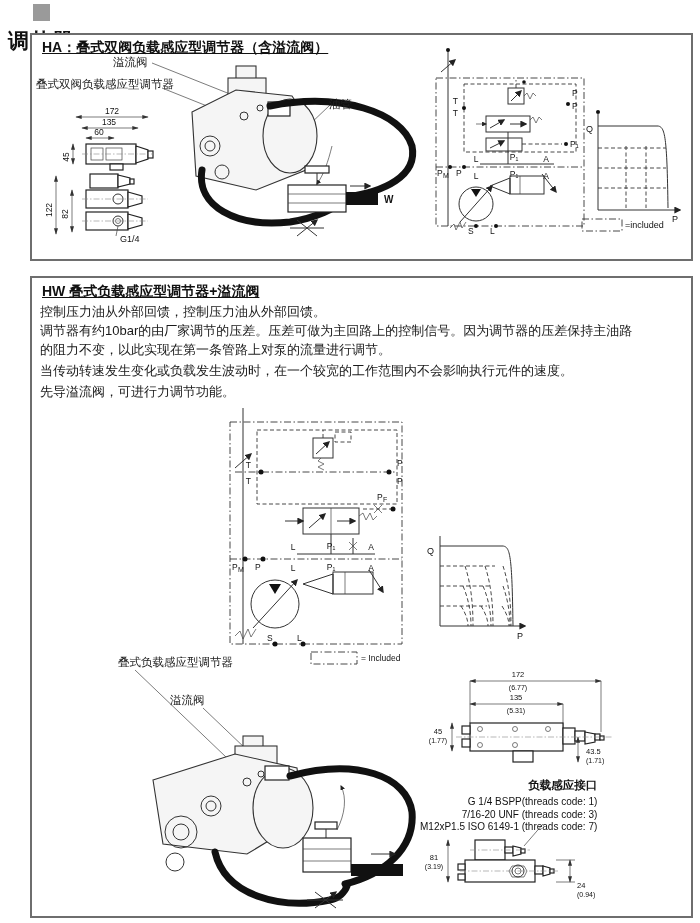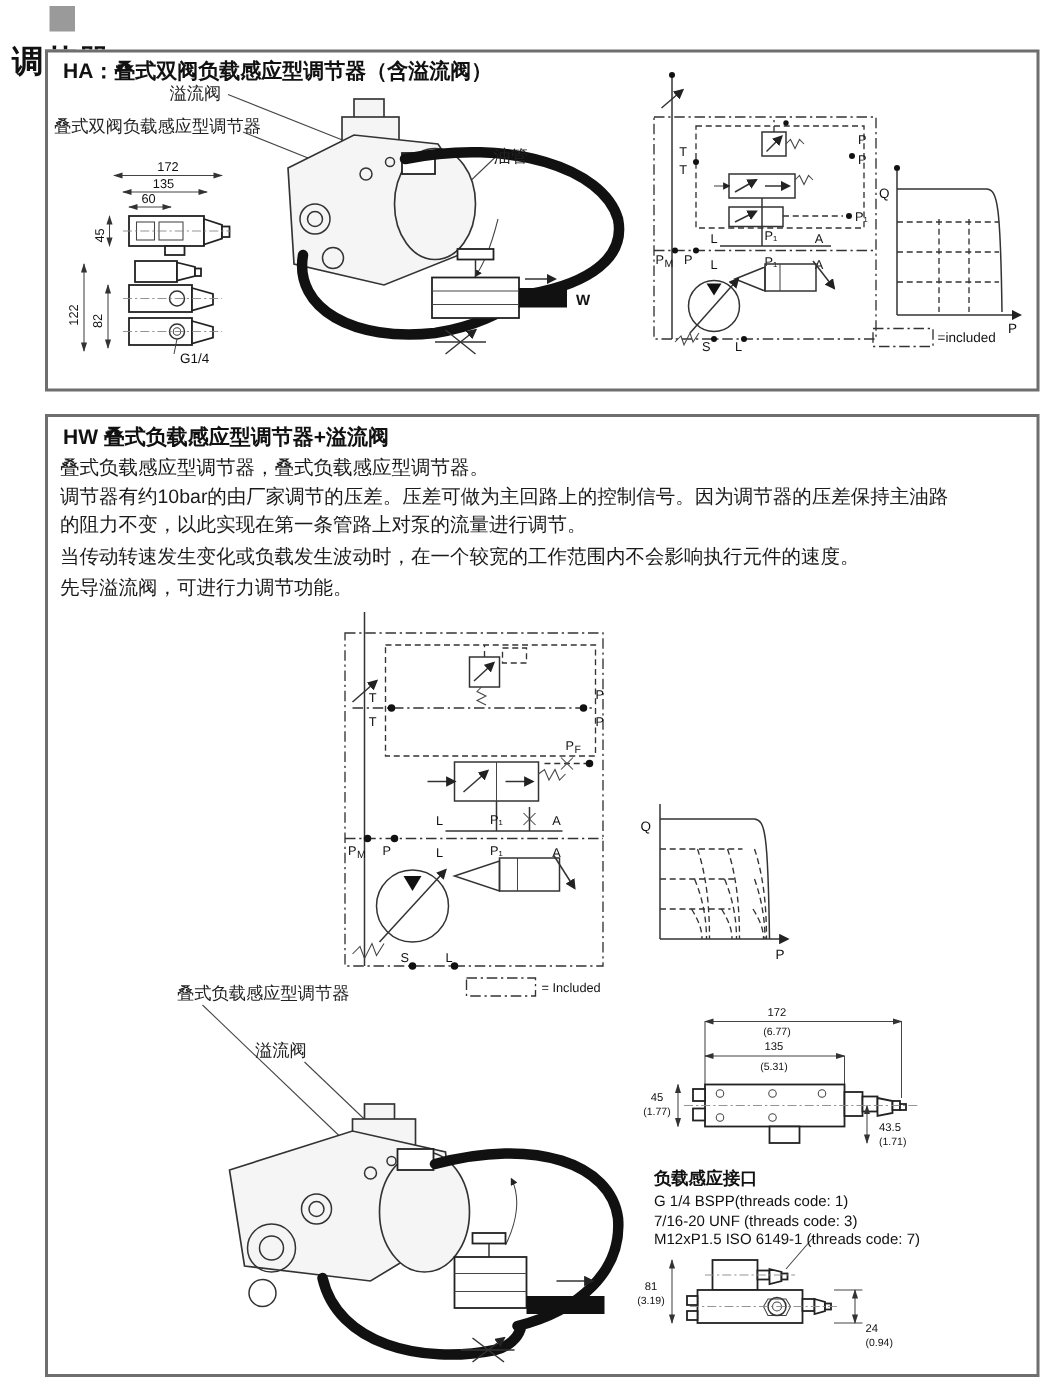--- a/index.html
+++ b/index.html
@@ -3,21 +3,21 @@
 <meta charset="utf-8">
 <style>
   html,body{margin:0;padding:0;}
   body{width:700px;height:923px;position:relative;background:#fff;
        font-family:"Liberation Sans",sans-serif;color:#111;overflow:hidden;}
   .abs{position:absolute;}
   .box{position:absolute;border:2px solid #6e6e6e;background:#fff;}
   #header{left:8px;top:4px;display:flex;align-items:center;gap:6px;flex-direction:column;}
   #header .sq{width:17px;height:17px;background:#9a9a9a;}
   #header .ttl{font-size:21px;font-weight:bold;letter-spacing:1px;}
-  .sec-title{position:absolute;font-size:14px;font-weight:bold;}
+  .sec-title{position:absolute;font-size:14px;font-weight:bold;text-decoration:underline;}
   .cjk-label{position:absolute;font-size:11.5px;color:#222;white-space:nowrap;z-index:5;}
   .para{position:absolute;font-size:13px;line-height:19.5px;color:#1a1a1a;white-space:nowrap;}
   .lsport{position:absolute;z-index:5;}
   .lsport .h{font-size:11.5px;font-weight:bold;margin-bottom:3px;}
   .lsport .l{font-size:10px;line-height:12.5px;white-space:nowrap;}
   svg{position:absolute;overflow:visible;}
   svg text{font-family:"Liberation Sans",sans-serif;fill:#111;}
   .ln{stroke:#333;stroke-width:1;fill:none;}
   .lt{stroke:#444;stroke-width:.7;fill:none;}
   .dd{stroke:#333;stroke-width:.9;fill:none;stroke-dasharray:7 2.5 1.5 2.5;}
@@ -219,21 +219,21 @@
   <line class="ds" x1="20" y1="68" x2="88" y2="68"></line>
   <line class="ds" x1="20" y1="88" x2="88" y2="88"></line>
   <line class="ds" x1="48" y1="46" x2="48" y2="108"></line>
   <line class="ds" x1="68" y1="46" x2="68" y2="108"></line>
   <rect class="dd" x="4" y="119" width="40" height="12"></rect>
   <text class="t9" x="47" y="128">=included</text>
 </svg>
 
 <div class="box" style="left:30px;top:276px;width:659px;height:638px;"></div>
 <div class="sec-title" style="left:42px;top:283px;">HW 叠式负载感应型调节器+溢流阀</div>
-<div class="para" style="left:40px;top:302px;">叠式负载感应型调节器，叠式负载感应型调节器。</div>
+<div class="para" style="left:40px;top:302px;">控制压力油从外部回馈，控制压力油从外部回馈。</div>
 <div class="para" style="left:40px;top:321px;text-align:center;">调节器有约10bar的由厂家调节的压差。压差可做为主回路上的控制信号。因为调节器的压差保持主油路</div>
 <div class="para" style="left:40px;top:340px;">的阻力不变，以此实现在第一条管路上对泵的流量进行调节。</div>
 <div class="para" style="left:40px;top:361px;">当传动转速发生变化或负载发生波动时，在一个较宽的工作范围内不会影响执行元件的速度。</div>
 <div class="para" style="left:40px;top:382px;">先导溢流阀，可进行力调节功能。</div>
 
 <svg style="left:185px;top:408px;" width="240" height="262" viewBox="0 0 240 262">
   <rect class="dd" x="45" y="14" width="172" height="222"></rect>
   <line class="ln" x1="58" y1="0" x2="58" y2="236"></line>
   <g>
     <line class="ln" x1="50" y1="60" x2="66" y2="46" marker-end="url(#arr)"></line>
@@ -401,21 +401,21 @@
     <polygon class="wht" points="165,66 175,68 175,76 165,78"></polygon>
       <rect class="wht" x="175" y="68" width="5" height="6"></rect>
       <rect class="wht" x="180" y="70" width="4" height="4"></rect>
     <line class="cl" x1="36" y1="71" x2="192" y2="71"></line>
   </g>
   <line class="lt" x1="158" y1="71" x2="158" y2="96" marker-start="url(#dim)" marker-end="url(#dim)"></line>
   <text class="t75" x="166" y="88">43.5</text>
   <text class="t7" x="166" y="97">(1.71)</text>
 </svg>
 
-<div class="lsport" style="left:436px;top:778px;">
+<div class="lsport" style="left:420px;top:778px;text-align:right;">
   <div class="h">负载感应接口</div>
   <div class="l">G 1/4 BSPP(threads code: 1)</div>
   <div class="l">7/16-20 UNF  (threads code: 3)</div>
   <div class="l">M12xP1.5  ISO 6149-1 (threads code: 7)</div>
 </div>
 
 <svg style="left:420px;top:824px;" width="235" height="96" viewBox="0 0 235 96">
   <line class="lt" x1="123" y1="0" x2="104" y2="22"></line>
   <g>
     <rect class="wht" x="55" y="16" width="30" height="20"></rect>

